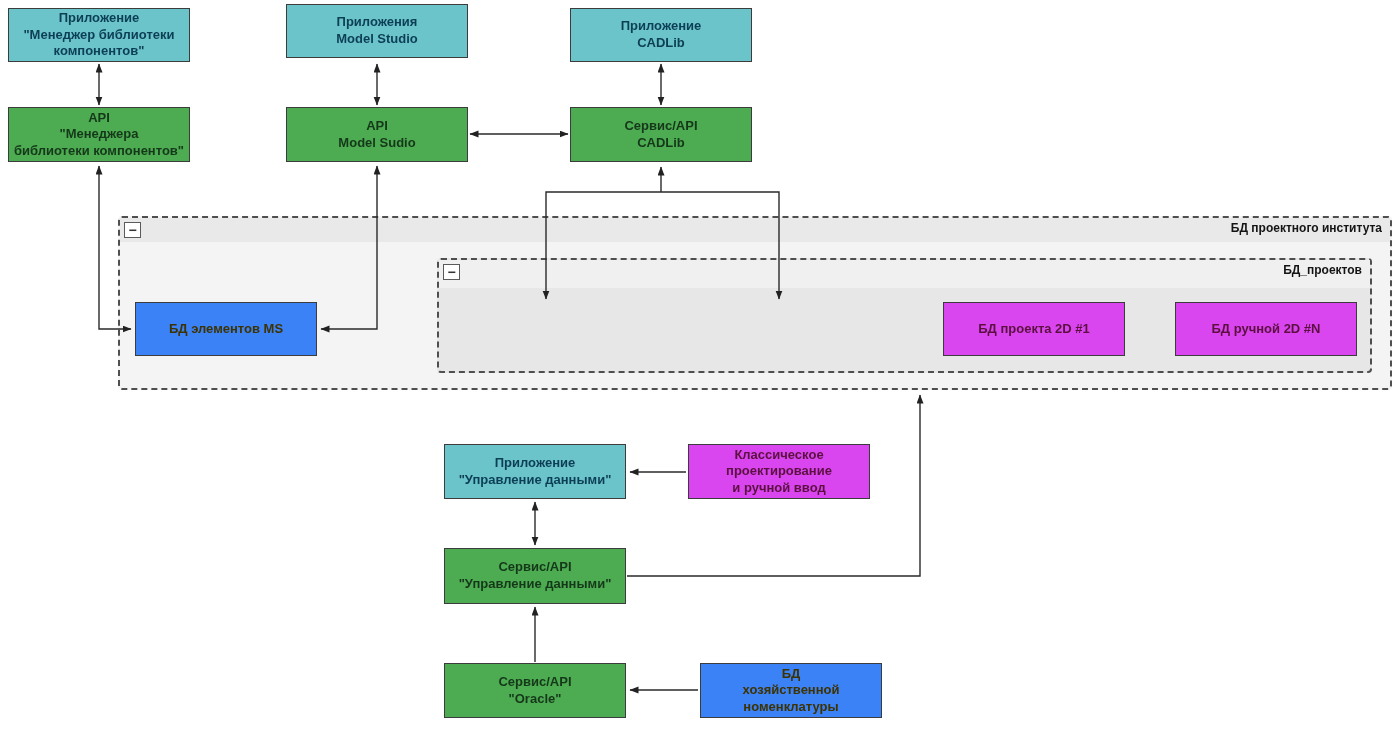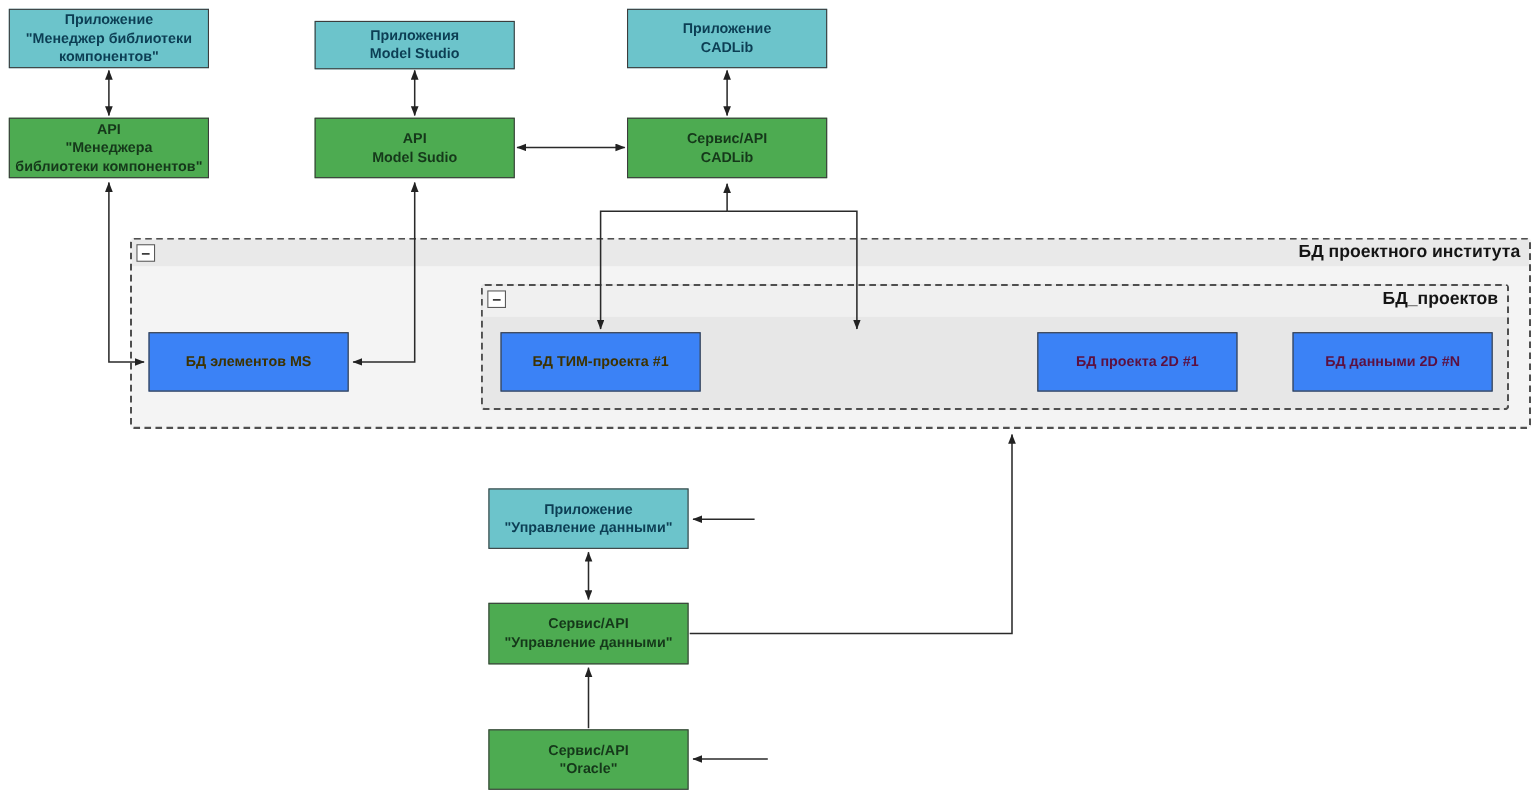--- a/index.html
+++ b/index.html
@@ -9,31 +9,31 @@
   }
   .node{
     position:absolute;box-sizing:border-box;border:1px solid #3c3c3c;
     display:flex;align-items:center;justify-content:center;text-align:center;
     font-size:13px;font-weight:bold;line-height:1.28;white-space:pre-line;
     padding:2px 4px;
   }
   .app  {background:#6cc4cb;color:#0c3e54;}
   .api  {background:#4dab51;color:#15381a;}
   .db   {background:#3b82f6;color:#3e3200;}
-  .db2d {background:#3b82f6;color:#5c1040;}
+  .db2d {background:#d946ef;color:#5c1040;}
   .container{
     position:absolute;box-sizing:border-box;border:2px dashed #4f4f4f;border-radius:4px;
   }
   .container .band{position:absolute;left:0;right:0;top:0;}
   #container-outer{left:118px;top:216px;width:1274px;height:174px;background:#f4f4f4;}
   #container-outer .band{height:24px;background:#e9e9e9;}
   #container-inner{left:437px;top:258px;width:935px;height:115px;background:#e7e7e7;}
   #container-inner .band{height:28px;background:#f0f0f0;}
   .clabel{
-    position:absolute;top:3px;right:8px;font-size:16px;font-weight:600;color:#141414;
+    position:absolute;top:3px;right:8px;font-size:12px;font-weight:600;color:#141414;
     white-space:nowrap;
   }
   .collapse{
     position:absolute;top:4px;left:4px;width:17px;height:16px;box-sizing:border-box;
     background:#ffffff;border:1px solid #5a5a5a;box-shadow:inset 0 0 0 1px #ffffff;
     display:flex;align-items:center;justify-content:center;cursor:pointer;
   }
   .collapse span{font-size:14px;line-height:1;color:#333;margin-top:-1px;font-weight:bold;}
   #edges{position:absolute;left:0;top:0;pointer-events:none;}
 </style>
@@ -54,44 +54,49 @@
     <div class="band"></div>
     <div class="collapse">
       <span>−</span>
     </div>
     <div class="clabel">БД_проектов</div>
   </div>
 
   <div class="node app" style="left:8px;top:8px;width:182px;height:54px">Приложение
 "Менеджер библиотеки
 компонентов"</div>
-  <div class="node app" style="left:286px;top:19px;width:182px;height:44px">Приложения
+  <div class="node app" style="left:286px;top:4px;width:182px;height:54px">Приложения
 Model Studio</div>
   <div class="node app" style="left:570px;top:8px;width:182px;height:54px">Приложение
 CADLib</div>
 
   <div class="node api" style="left:8px;top:107px;width:182px;height:55px">API
 "Менеджера
 библиотеки компонентов"</div>
   <div class="node api" style="left:286px;top:107px;width:182px;height:55px">API
 Model Sudio</div>
   <div class="node api" style="left:570px;top:107px;width:182px;height:55px">Сервис/API
 CADLib</div>
 
   <div class="node db" style="left:135px;top:302px;width:182px;height:54px">БД элементов MS</div>
-  <div class="node db" style="left:455px;top:302px;width:182px;height:54px">БД ТИМ-проекта #1</div>
   <div class="node db2d" style="left:943px;top:302px;width:182px;height:54px">БД проекта 2D #1</div>
-  <div class="node db2d" style="left:1175px;top:302px;width:182px;height:54px">БД данными 2D #N</div>
+  <div class="node db2d" style="left:1175px;top:302px;width:182px;height:54px">БД ручной 2D #N</div>
 
   <div class="node app" style="left:444px;top:444px;width:182px;height:55px">Приложение
 "Управление данными"</div>
+  <div class="node db2d" style="left:688px;top:444px;width:182px;height:55px">Классическое
+проектирование
+и ручной ввод</div>
   <div class="node api" style="left:444px;top:548px;width:182px;height:56px">Сервис/API
 "Управление данными"</div>
   <div class="node api" style="left:444px;top:663px;width:182px;height:55px">Сервис/API
 "Oracle"</div>
+  <div class="node db" style="left:700px;top:663px;width:182px;height:55px">БД
+хозяйственной
+номенклатуры</div>
 
   <svg id="edges" width="1400" height="730" viewBox="0 0 1400 730">
     <defs>
       <marker id="ah" markerWidth="10" markerHeight="8" refX="8.5" refY="3.5" orient="auto" markerUnits="userSpaceOnUse">
         <path d="M0,0 L9,3.5 L0,7 Z" fill="#222"></path>
       </marker>
       <marker id="ahs" markerWidth="10" markerHeight="8" refX="8.5" refY="3.5" orient="auto-start-reverse" markerUnits="userSpaceOnUse">
         <path d="M0,0 L9,3.5 L0,7 Z" fill="#222"></path>
       </marker>
     </defs>

